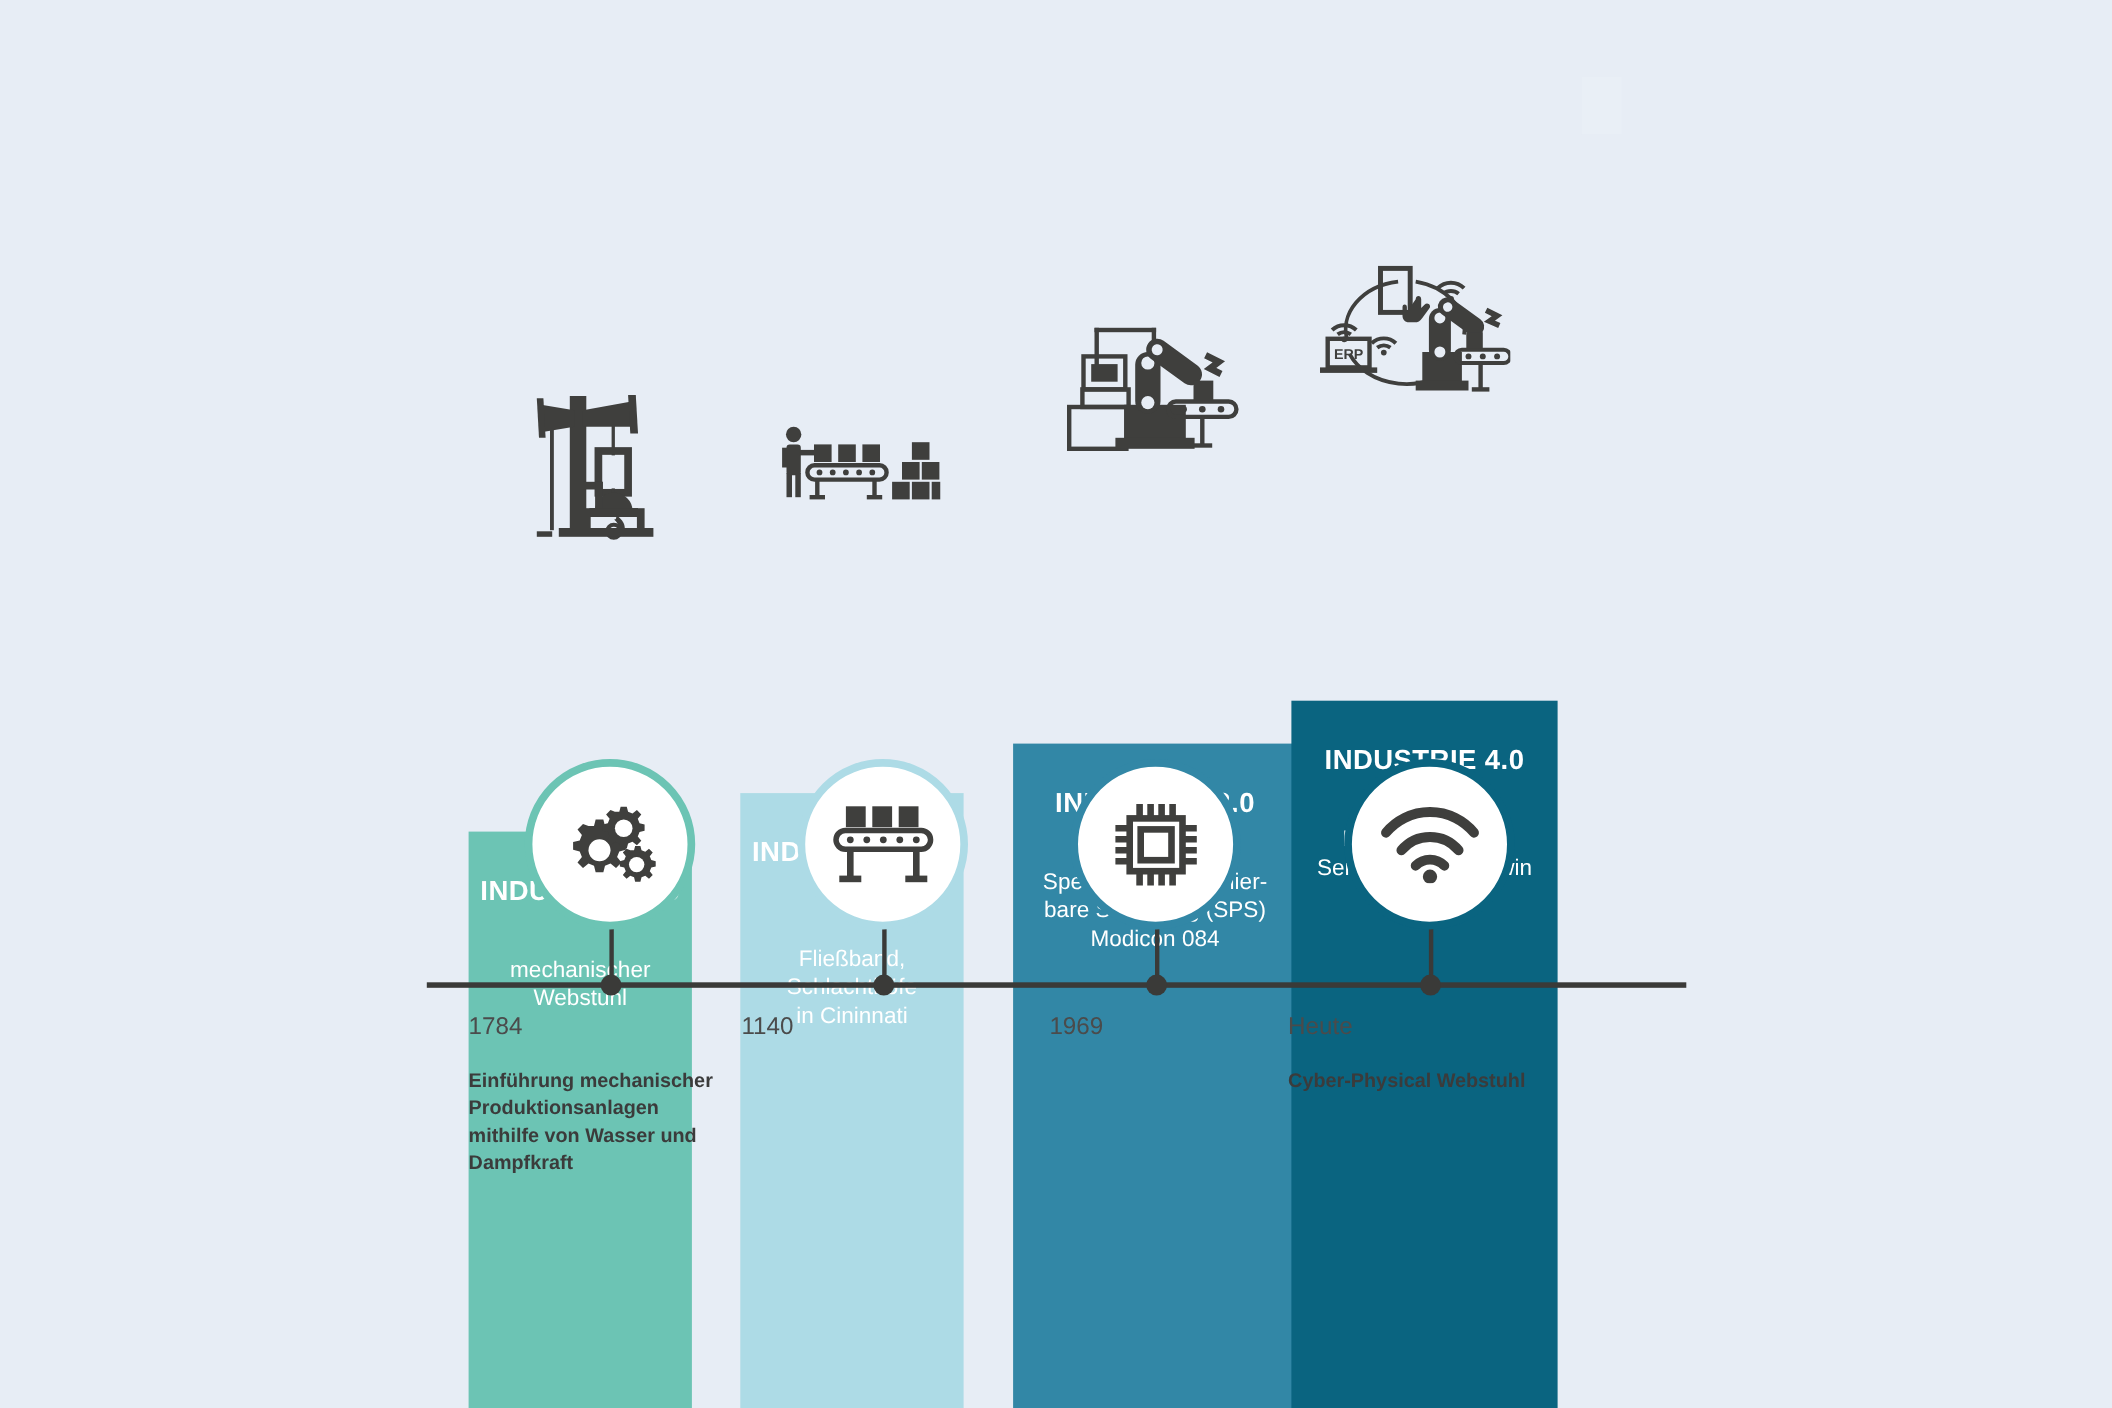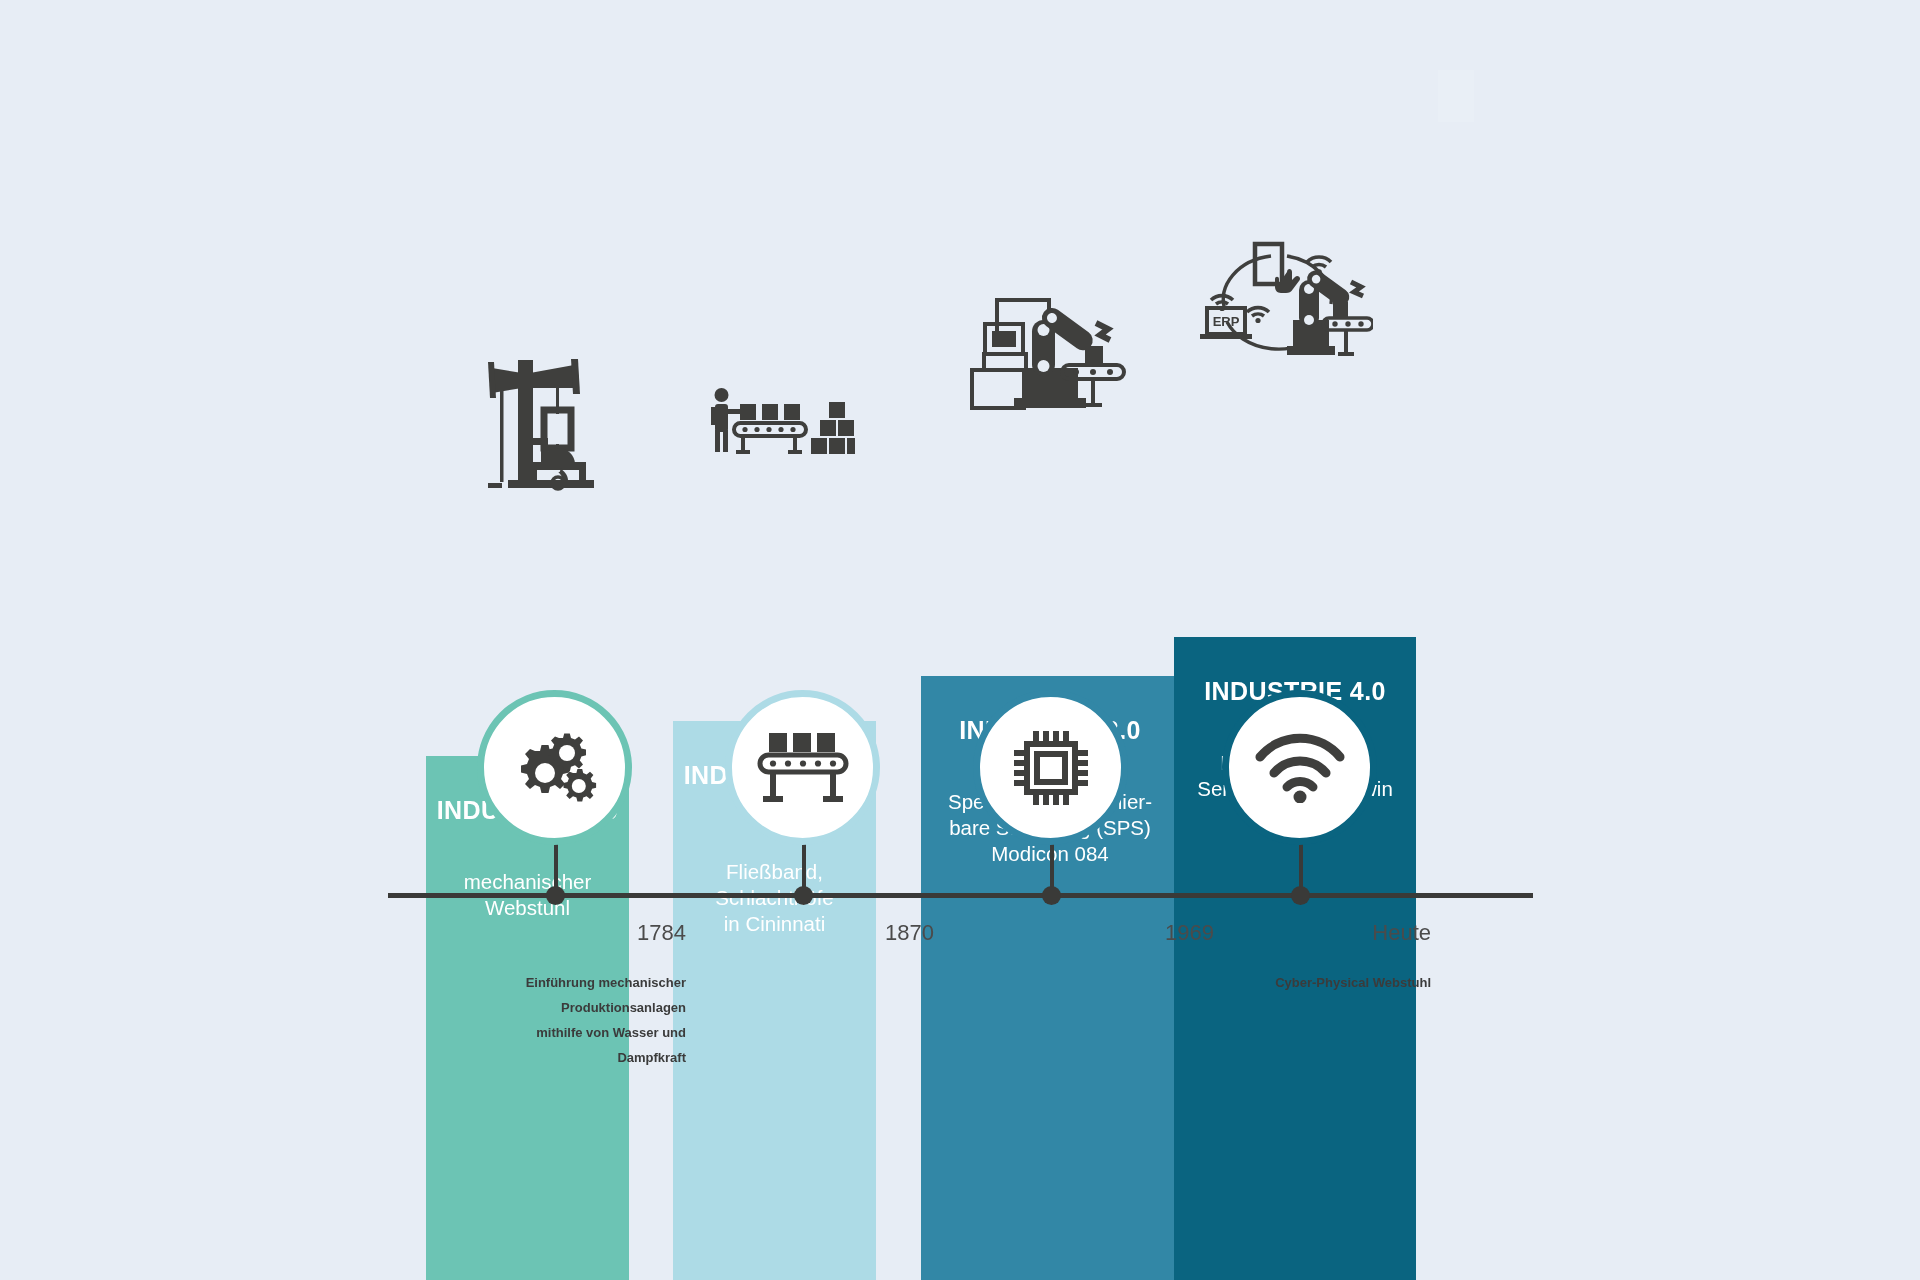--- a/index.html
+++ b/index.html
@@ -74,30 +74,30 @@
     background: #3a3a38;
   }
   .dot {
     position: absolute;
     width: 19px; height: 19px;
     border-radius: 50%;
     background: #3a3a38;
   }
 
   
-  .cap { position: absolute; text-align: right; padding-left: 17px; }
+  .cap { position: absolute; text-align: left; }
   .cap-year {
     color: #4b4b4b;
     font-size: 22px;
     font-weight: normal;
     margin-bottom: 24px;
   }
   .cap-desc {
     color: #3b3b3b;
-    font-size: 13px;
+    font-size: 18px;
     font-weight: bold;
     line-height: 25px;
     white-space: pre-line;
   }
 </style>
 </head>
 <body>
 
 <div id="stage">
 
@@ -375,21 +375,21 @@
   <div class="dot" style="left:1291px; top:886px;"></div>
 
   <div class="cap" style="left:426px; top:920px; width:260px;">
     <div class="cap-year">1784</div>
     <div class="cap-desc">Einführung mechanischer
 Produktionsanlagen
 mithilfe von Wasser und
 Dampfkraft</div>
   </div>
   <div class="cap" style="left:674px; top:920px; width:260px;">
-    <div class="cap-year">1870</div>
+    <div class="cap-year">1140</div>
   </div>
   <div class="cap" style="left:954px; top:920px; width:260px;">
     <div class="cap-year">1969</div>
   </div>
   <div class="cap" style="left:1171px; top:920px; width:260px;">
     <div class="cap-year">Heute</div>
     <div class="cap-desc">Cyber-Physical Webstuhl</div>
   </div>
 
 </div>

